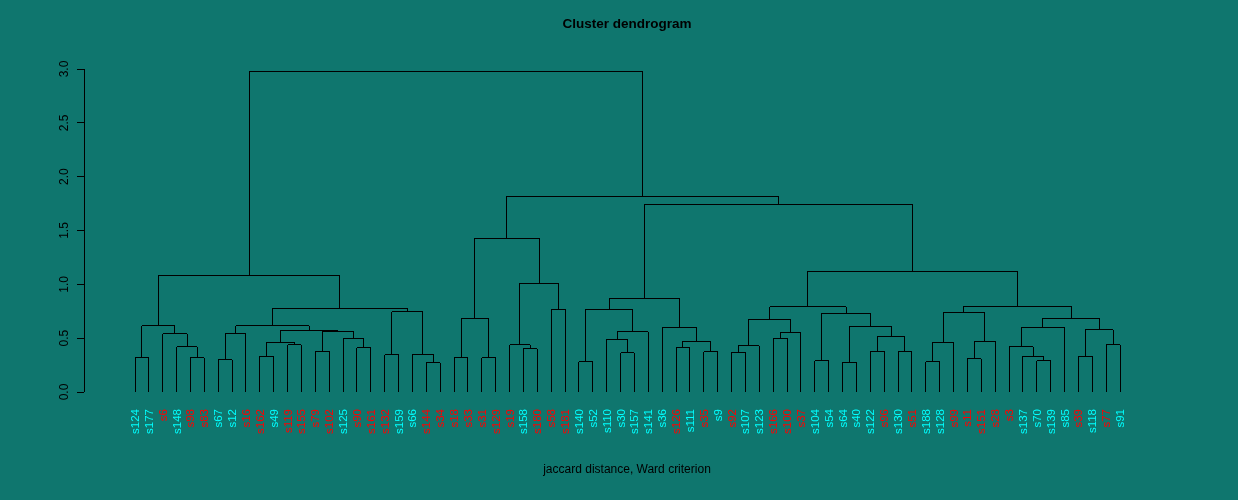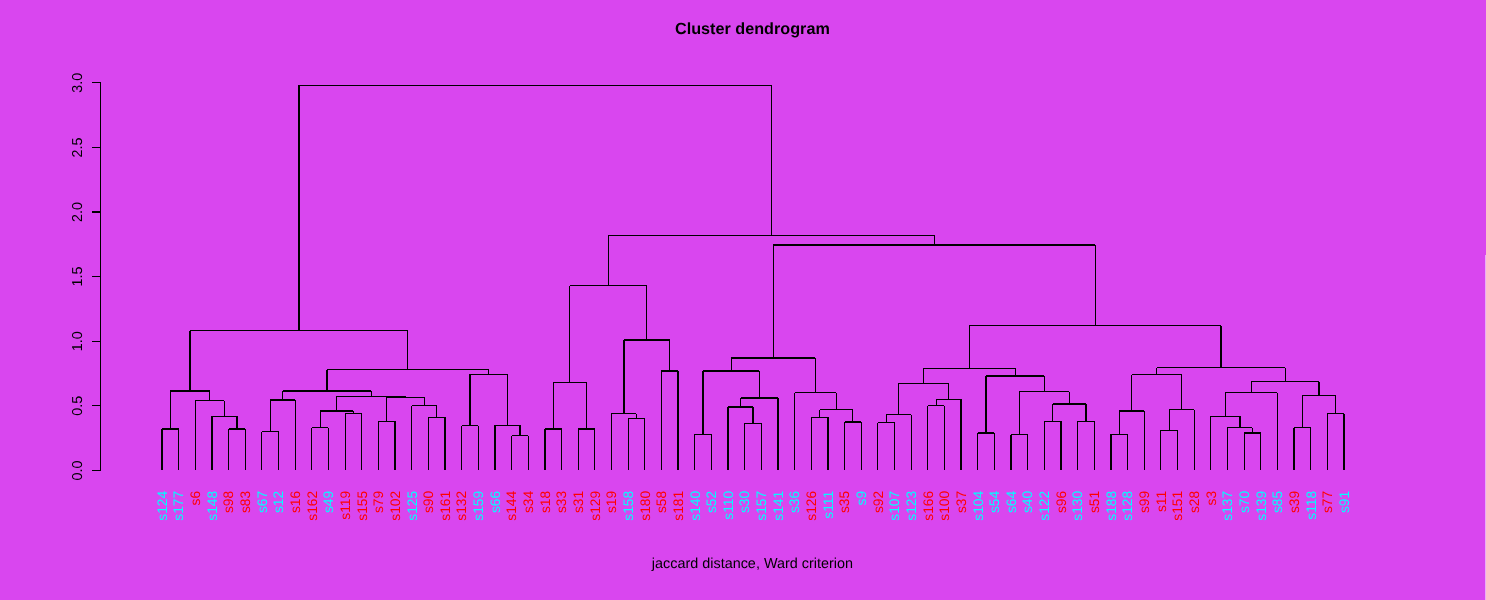--- a/index.html
+++ b/index.html
@@ -1,16 +1,16 @@
 <!DOCTYPE html>
 <html><head>
 <meta charset="utf-8">
 <style>
   html,body{margin:0;padding:0;background:#ffffff;}
-  .stage{position:relative;width:1238px;height:500px;background:#d946ef;overflow:hidden;
+  .stage{position:relative;width:1238px;height:500px;background:#0f766e;overflow:hidden;
          font-family:"Liberation Sans", sans-serif;}
   .chart-title{position:absolute;left:0;top:16px;width:1254px;text-align:center;
                font-size:13.5px;font-weight:bold;color:#000;}
   .x-label{position:absolute;left:0;top:462px;width:1254px;text-align:center;
            font-size:12px;color:#000;}
   svg{position:absolute;left:0;top:0;}
   svg line{stroke:#000;stroke-width:1;shape-rendering:crispEdges;}
   svg text{font-family:"Liberation Sans", sans-serif;}
 </style>
 </head>

